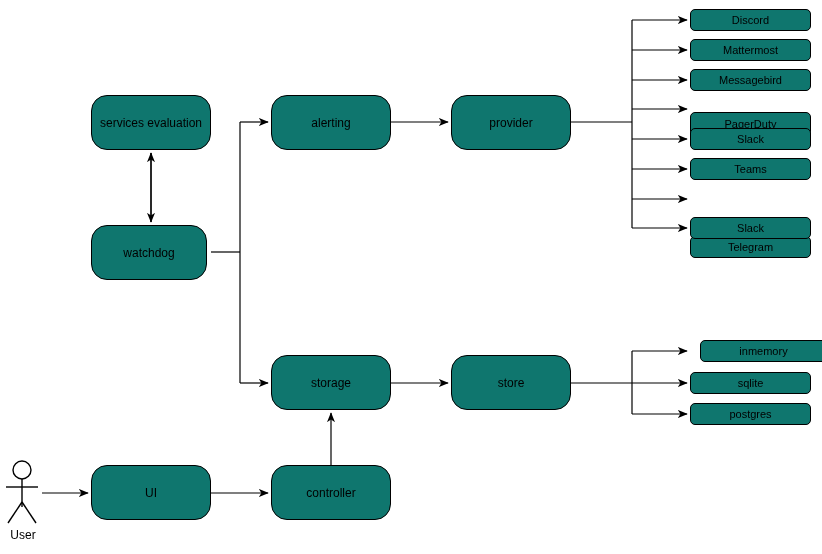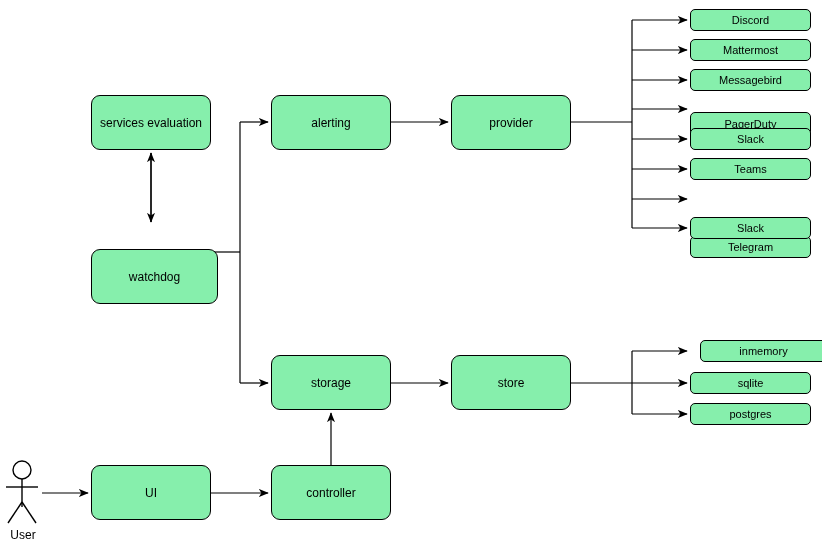--- a/index.html
+++ b/index.html
@@ -20,29 +20,29 @@
     left: 0;
     top: 0;
     width: 822px;
     height: 554px;
     pointer-events: none;
   }
   .node {
     position: absolute;
     box-sizing: border-box;
     border: 1px solid #000000;
-    background: #86efac;
+    background: #0f766e;
     display: flex;
     align-items: center;
     justify-content: center;
     text-align: center;
     color: #000000;
   }
   .node.main {
-    border-radius: 9px;
+    border-radius: 16px;
     font-size: 12px;
   }
   .node.leaf {
     border-radius: 5px;
     font-size: 11px;
   }
   .actor-label {
     position: absolute;
     font-size: 12px;
     color: #000000;
@@ -127,21 +127,21 @@
       <line x1="22" y1="502" x2="36" y2="523"></line>
     </g>
   </svg>
 
   <div class="actor-label" style="left:0px; top:528px; width:46px;">User</div>
 
   <div class="node main" style="left:91px; top:95px; width:120px; height:55px;">
     <span>services evaluation</span>
   </div>
 
-  <div class="node main" style="left:91px; top:225px; width:127px; height:55px;margin-top:24px;">
+  <div class="node main" style="left:91px; top:225px; width:116px; height:55px;">
     <span>watchdog</span>
   </div>
 
   <div class="node main" style="left:271px; top:95px; width:120px; height:55px;">
     <span>alerting</span>
   </div>
 
   <div class="node main" style="left:451px; top:95px; width:120px; height:55px;">
     <span>provider</span>
   </div>

